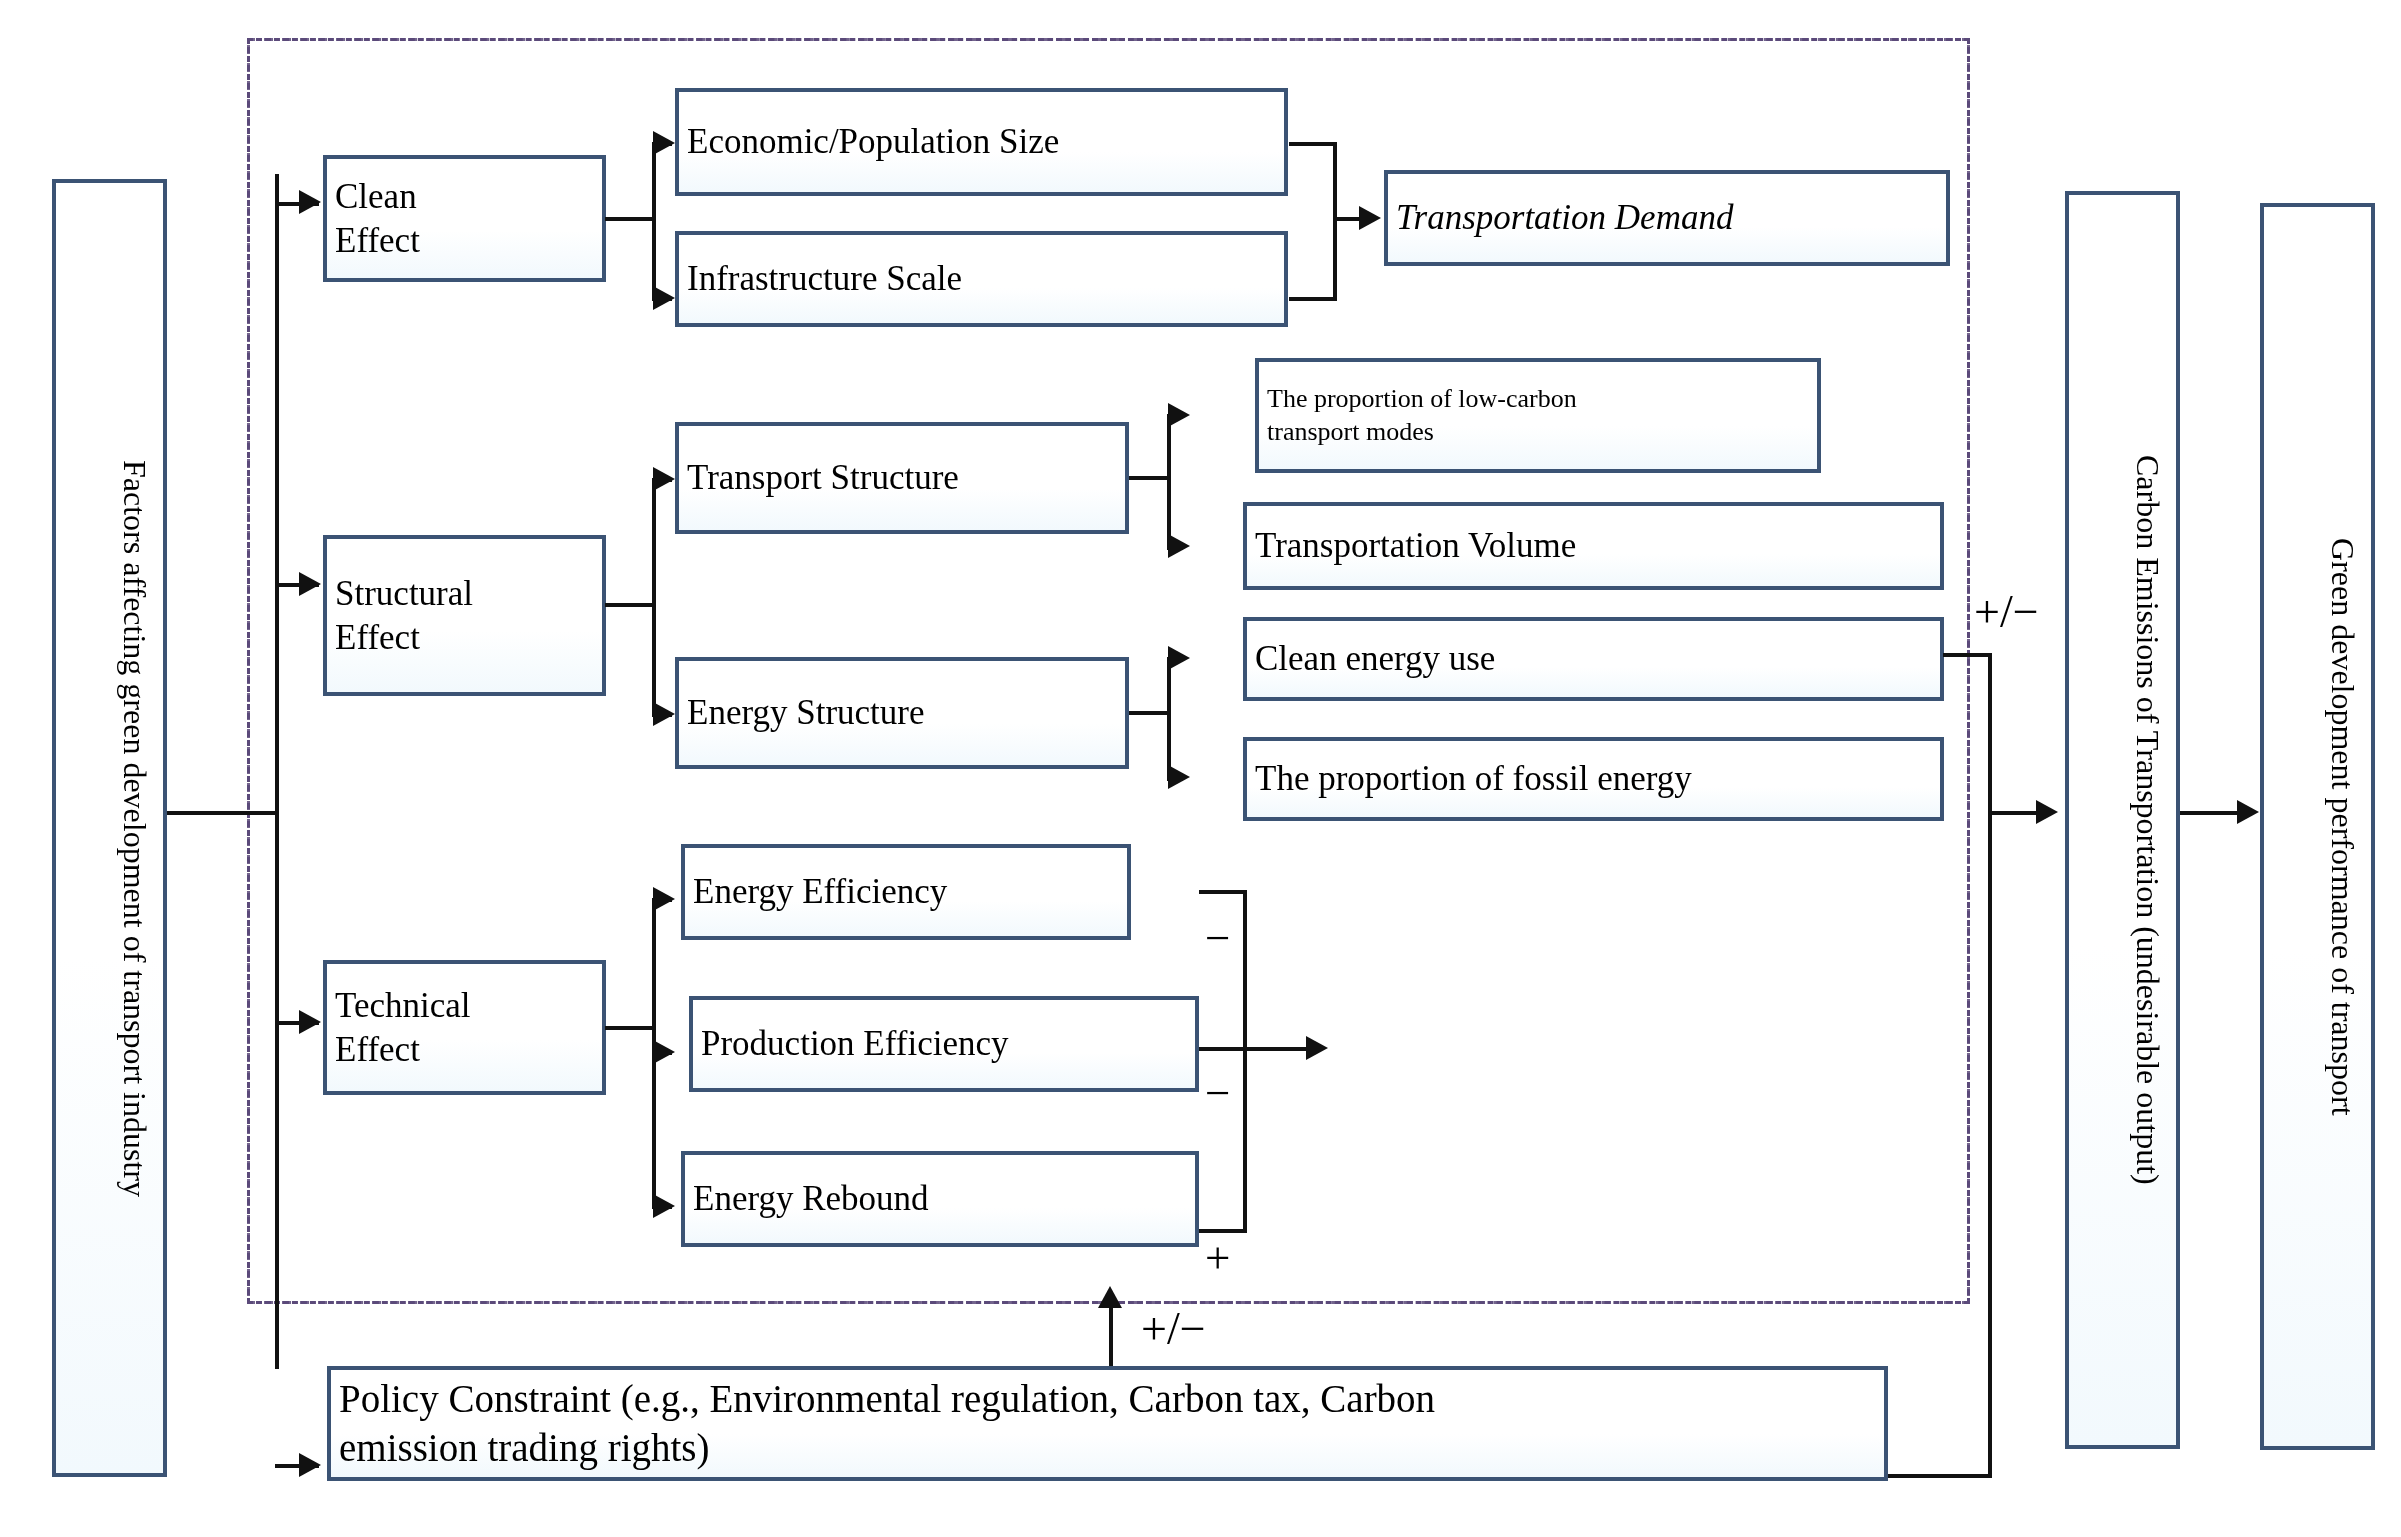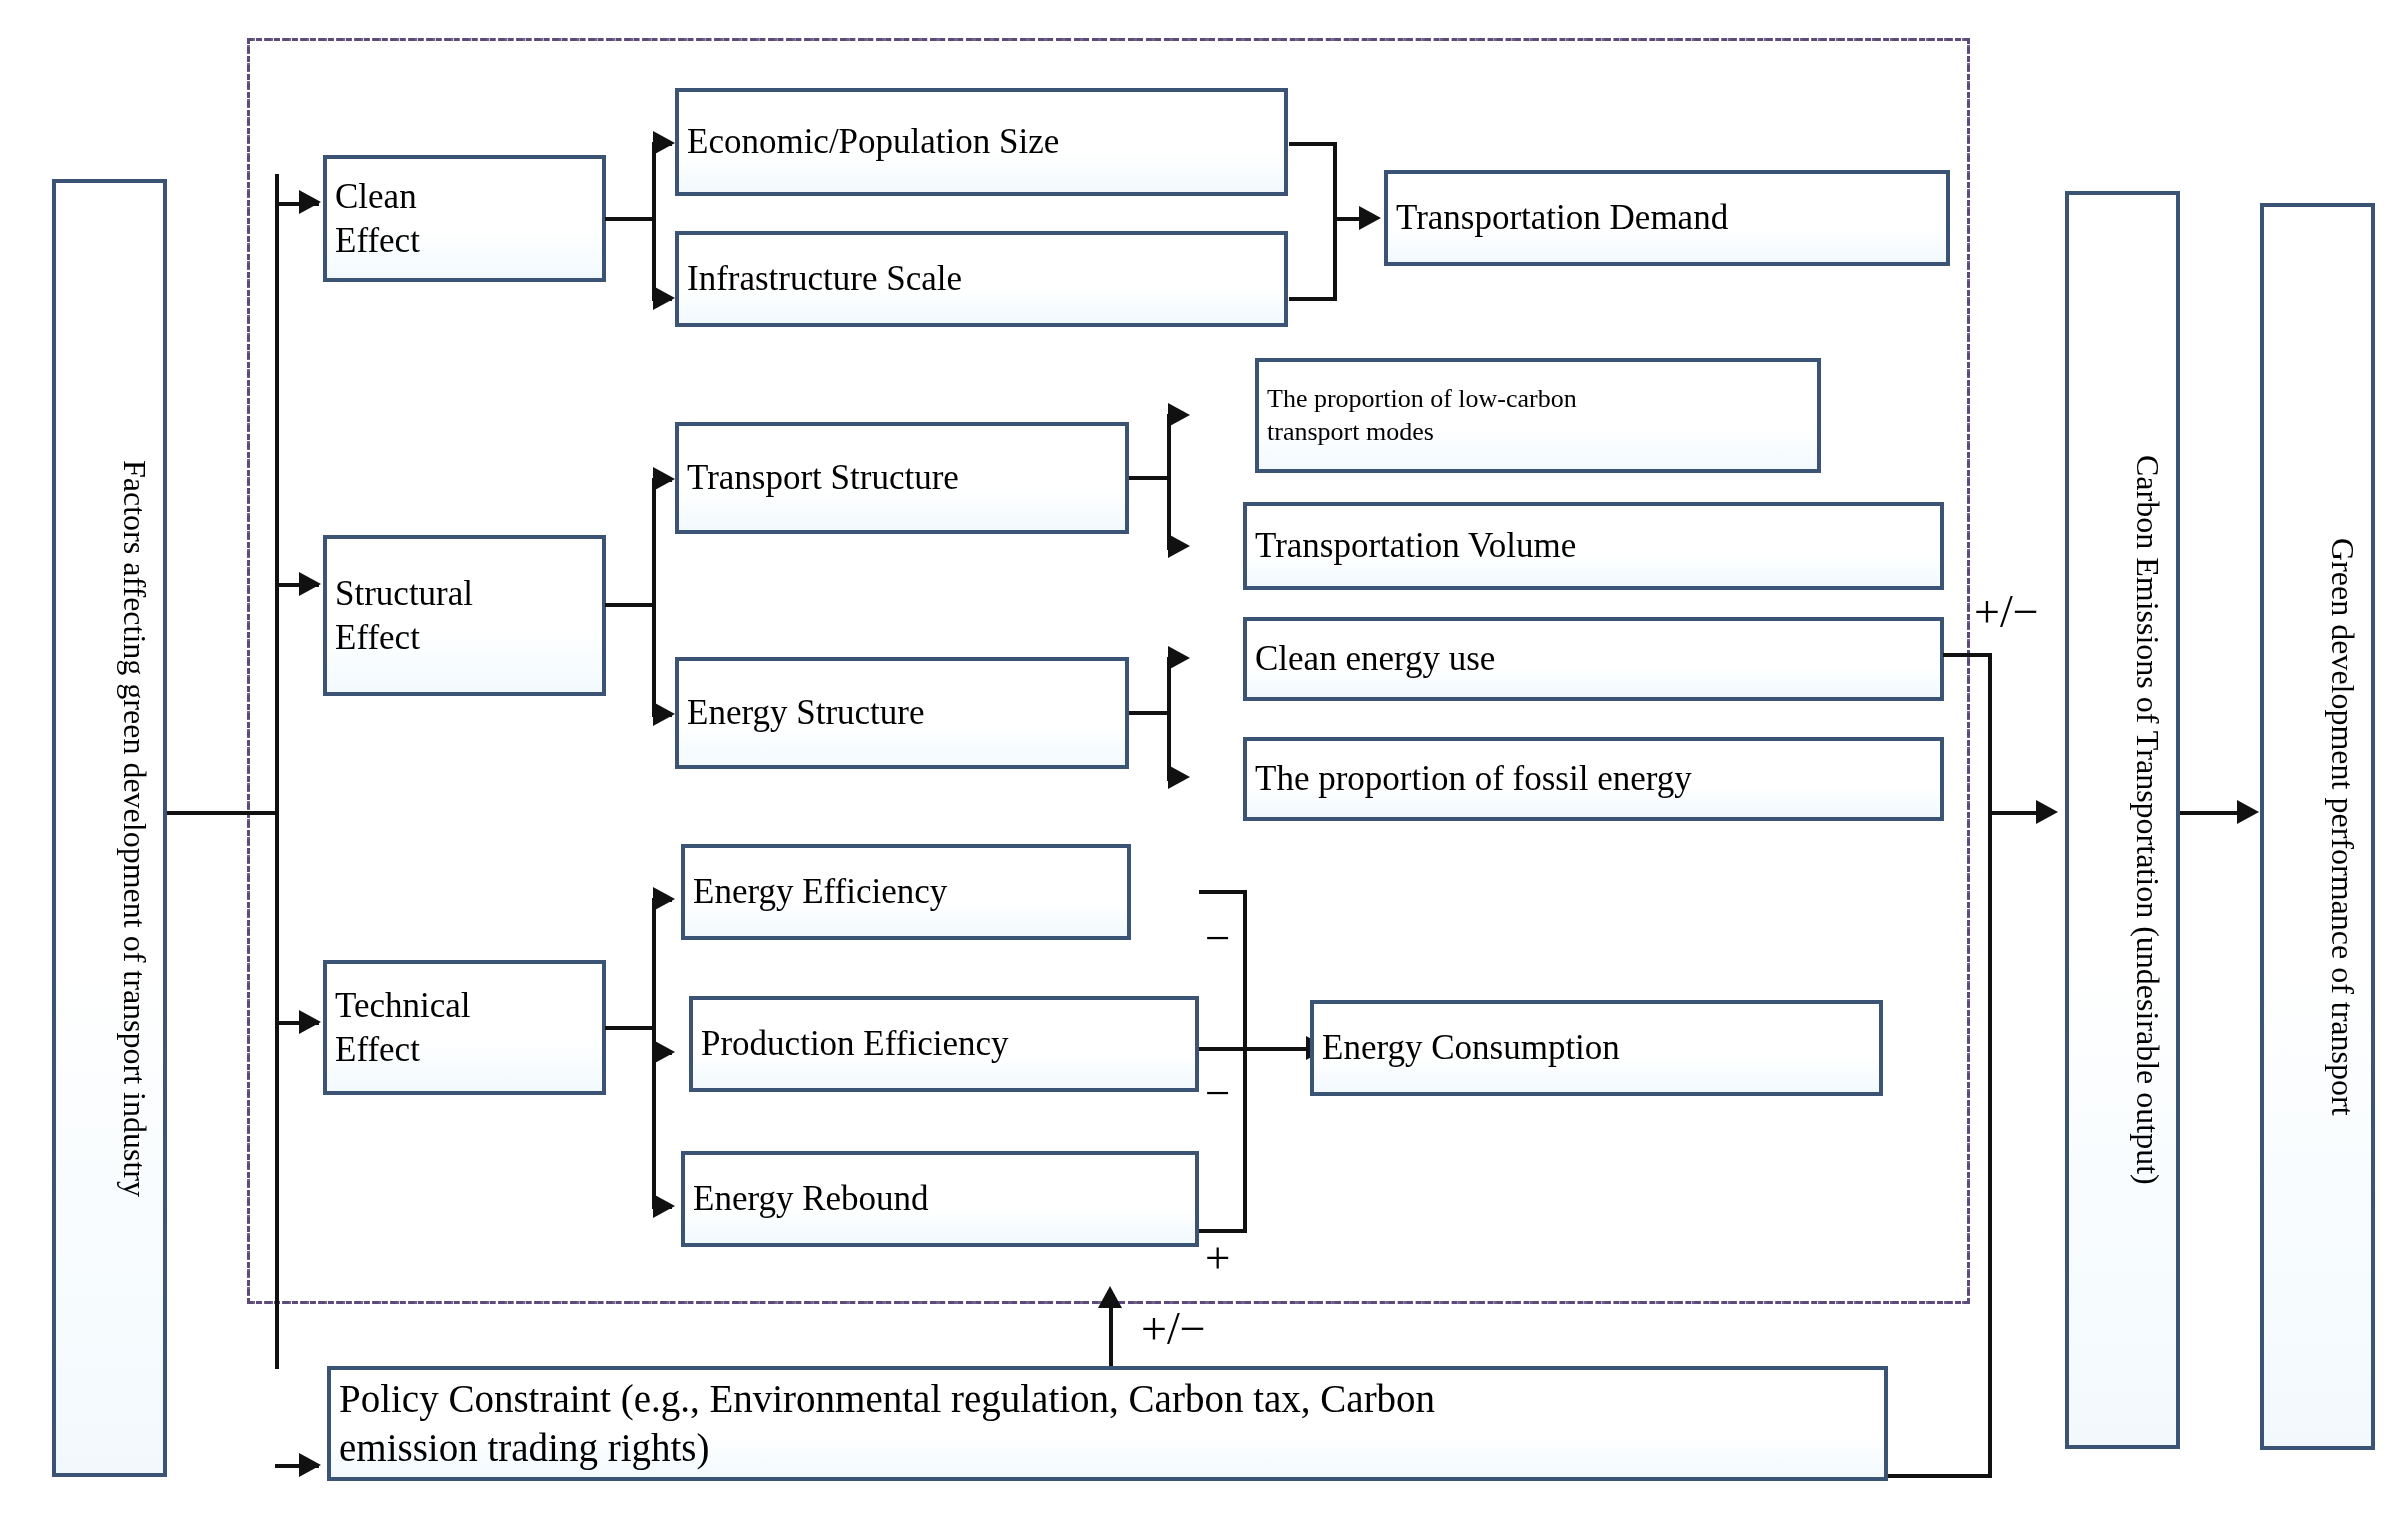--- a/index.html
+++ b/index.html
@@ -97,21 +97,21 @@
   <div class="box" style="left:675px;top:231px;width:613px;height:96px;font-size:35px;">
     <span>Infrastructure Scale</span>
   </div>
 
   <div class="h" style="left:1289px;top:142px;width:48px;"></div>
   <div class="h" style="left:1289px;top:297px;width:48px;"></div>
   <div class="v" style="left:1333px;top:142px;height:159px;"></div>
   <div class="h" style="left:1333px;top:217px;width:32px;"></div>
   <span class="arrow" style="left:1359px;top:206px;"></span>
 
-  <div class="box" style="left:1384px;top:170px;width:566px;height:96px;font-size:35px;">
+  <div class="box" style="left:1384px;top:170px;width:566px;height:96px;font-size:35px;font-style:italic;">
     <span>Transportation Demand</span>
   </div>
 
   <div class="box" style="left:323px;top:535px;width:283px;height:161px;font-size:35px;">
     <span>
       <span style="display:block">Structural</span>
       <span style="display:block">Effect</span>
     </span>
   </div>
 
@@ -195,23 +195,20 @@
   <div class="h" style="left:1199px;top:1047px;width:48px;"></div>
   <div class="h" style="left:1199px;top:1229px;width:48px;"></div>
   <div class="v" style="left:1243px;top:890px;height:342px;"></div>
   <div class="h" style="left:1243px;top:1047px;width:68px;"></div>
   <span class="arrow" style="left:1306px;top:1036px;"></span>
 
   <span class="sign" style="left:1205px;top:916px;font-size:45px;">−</span>
   <span class="sign" style="left:1205px;top:1071px;font-size:45px;">−</span>
   <span class="sign" style="left:1205px;top:1236px;font-size:45px;">+</span>
 
-  <div class="box" style="left:1310px;top:1000px;width:573px;height:96px;font-size:35px;">
-    <span>Energy Consumption</span>
-  </div>
 
   <div class="h" style="left:1943px;top:653px;width:48px;"></div>
   <div class="v" style="left:1988px;top:653px;height:824px;"></div>
   <div class="h" style="left:1884px;top:1474px;width:108px;"></div>
   <div class="h" style="left:1988px;top:811px;width:52px;"></div>
   <span class="arrow" style="left:2036px;top:800px;"></span>
 
   <span class="sign" style="left:1974px;top:589px;font-size:46px;">+/−</span>
 
   <div class="box vtext" style="left:2065px;top:191px;width:115px;height:1258px;font-size:32px;">

